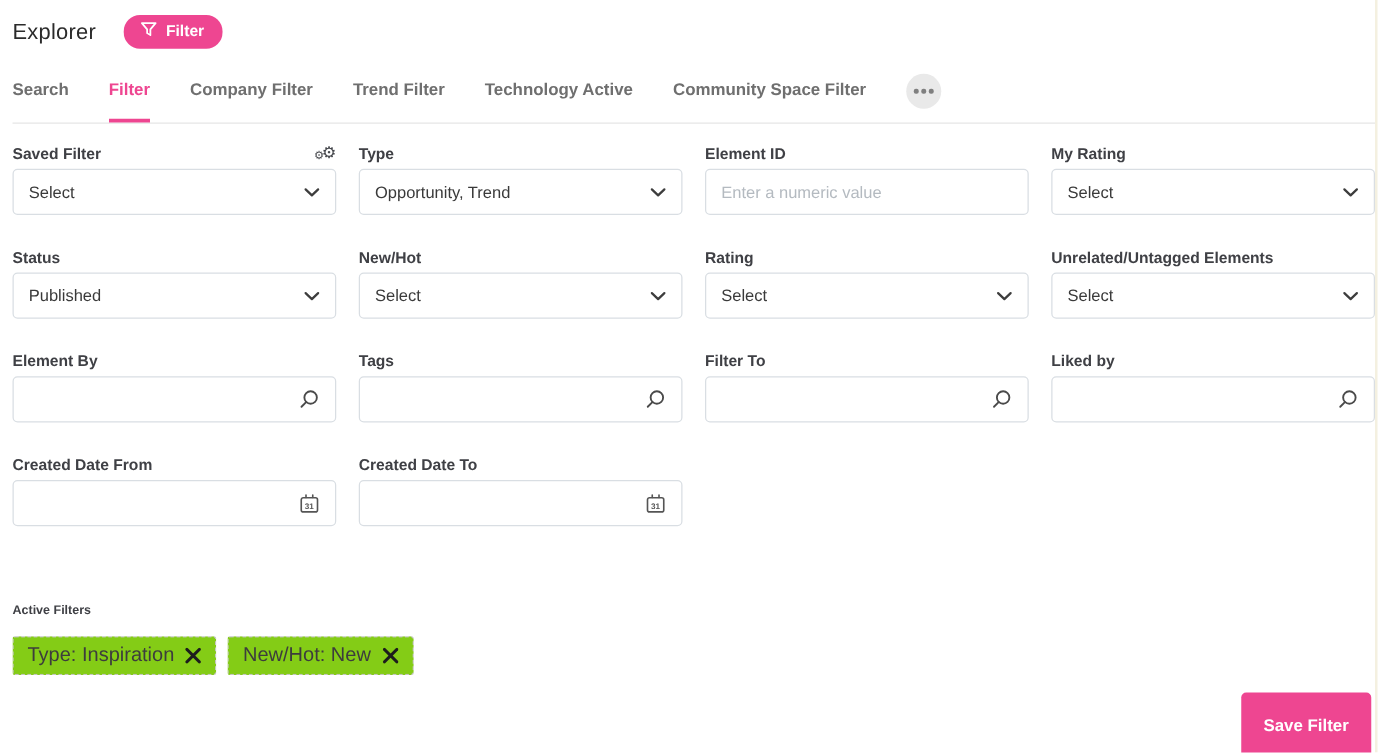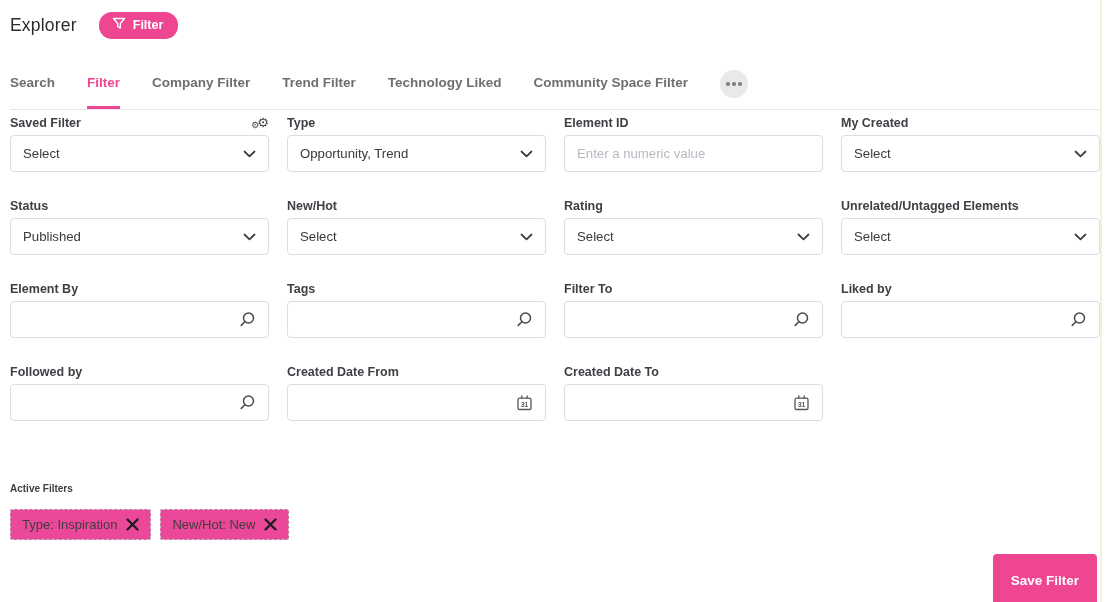--- a/index.html
+++ b/index.html
@@ -10,32 +10,32 @@
     background:#f4f0e0; }
 
   
   .header { display:flex; align-items:center; gap:22px; }
   .title { font-size:17.5px; font-weight:400; color:#2b2b2b; letter-spacing:.2px; }
   .badge { display:inline-flex; align-items:center; gap:7px; background:#ee4691;
     color:#fff; font-size:12.5px; font-weight:700; border-radius:13px;
     padding:5px 15px 6px 13px; border:none; cursor:pointer; }
 
   
-  .tabs { display:flex; align-items:flex-start; gap:32px; margin-top:36px;
+  .tabs { display:flex; align-items:flex-start; gap:32px; margin-top:25px;
     border-bottom:1px solid #e6e6e6; width:1090px; }
   .tab { background:none; border:none; font-family:inherit; font-size:13.5px;
     font-weight:600; color:#6f6f6f; padding:0 0 19px 0; cursor:pointer; }
   .tab.active { color:#ee4691; box-shadow: inset 0 -3px 0 #ee4691; }
   .more-btn { width:28px; height:28px; border-radius:50%; background:#e9e9e9;
     border:none; display:inline-flex; align-items:center; justify-content:center;
     gap:2.5px; margin-top:-5px; cursor:pointer; }
   .more-btn i { width:3.5px; height:3.5px; border-radius:50%; background:#7f7f7f; display:block; }
 
   
-  .grid { margin-top:4px; display:grid; grid-template-columns:repeat(4,259px);
+  .grid { margin-top:15px; display:grid; grid-template-columns:repeat(4,259px);
     column-gap:18px; row-gap:25px; }
   .cell {}
   .label-row { display:flex; align-items:flex-end; justify-content:space-between;
     height:16px; margin-bottom:5px; }
   .flabel { font-size:12.5px; font-weight:700; color:#3f4045; }
   .gears { line-height:1; color:#44464b; cursor:pointer; }
   .gear-s { font-family:"DejaVu Sans",sans-serif; font-size:9px; display:inline-block; transform:translateY(1px); }
   .gear-b { font-family:"DejaVu Sans",sans-serif; font-size:13px; display:inline-block; margin-left:-2px; }
   .control { height:37px; border:1px solid #d9dee3; border-radius:4px; background:#fff;
     display:flex; align-items:center; justify-content:space-between; padding:0 12px;
@@ -43,22 +43,22 @@
   .control .value { overflow:hidden; white-space:nowrap; }
   .bare { border:none; outline:none; flex:1; min-width:0; font-family:inherit;
     font-size:13.2px; color:#3a3a3a; background:transparent; padding:0; }
   .bare::placeholder { color:#b4bac0; }
   .icon-right { flex:0 0 auto; margin-left:8px; display:flex; align-items:center; }
 
   
   .af-title { margin-top:62px; font-size:10px; font-weight:700; color:#3f4045; }
   .chips { display:flex; gap:9px; margin-top:15px; }
   .chip { display:inline-flex; align-items:center; gap:9px; border:1px dashed #c6c6c6;
-    border-radius:2px; background:#ec4899; padding:0 11px; height:31px;
-    font-family:inherit; font-size:13px; color:#3d3d3d; cursor:default; }
+    border-radius:2px; background:#84cc16; padding:0 11px; height:31px;
+    font-family:inherit; font-size:16px; color:#3d3d3d; cursor:default; }
   .chip .x { display:flex; align-items:center; cursor:pointer; }
 
   
   .save-row { width:1087px; display:flex; justify-content:flex-end; margin-top:14px; }
   .save-btn { background:#ee4691; color:#fff; border:none; border-radius:4px;
     height:52px; padding:0 18px; font-family:inherit; font-size:13.5px;
     font-weight:700; cursor:pointer; }
 </style>
 </head>
 <body>
@@ -76,21 +76,21 @@
       </span>
       <span>Filter</span>
     </button>
   </div>
 
   <div class="tabs">
     <button class="tab">Search</button>
     <button class="tab active">Filter</button>
     <button class="tab">Company Filter</button>
     <button class="tab">Trend Filter</button>
-    <button class="tab">Technology Liked</button>
+    <button class="tab">Technology Active</button>
     <button class="tab">Community Space Filter</button>
     <button class="more-btn">
       <i></i>
         <i></i>
         <i></i>
     </button>
   </div>
 
   <div class="grid">
 
@@ -127,21 +127,21 @@
       <div class="label-row">
           <span class="flabel">Element ID</span>
         </div>
       <div class="control">
         <input class="bare" type="text" placeholder="Enter a numeric value" style="">
       </div>
     </div>
 
     <div class="cell">
       <div class="label-row">
-          <span class="flabel">My Created</span>
+          <span class="flabel">My Rating</span>
         </div>
       <div class="control">
         <span class="value">Select</span>
         <span class="icon-right">
             <svg width="13" height="8" viewBox="0 0 13 8">
               <polyline points="1.5,1.5 6.5,6.3 11.5,1.5" fill="none" stroke="#3d3d3d" stroke-width="1.8" stroke-linecap="round" stroke-linejoin="round"></polyline>
             </svg>
           </span>
       </div>
     </div>
@@ -255,34 +255,20 @@
         <input class="bare" type="text" style="">
         <span class="icon-right">
             <svg width="18" height="18" viewBox="0 0 18 18">
               <circle cx="10.5" cy="7" r="5" fill="none" stroke="#4a4a4a" stroke-width="1.5"></circle>
               <line x1="6.9" y1="10.7" x2="3.2" y2="14.4" stroke="#4a4a4a" stroke-width="1.5" stroke-linecap="round"></line>
             </svg>
           </span>
       </div>
     </div>
 
-    <div class="cell">
-      <div class="label-row">
-          <span class="flabel">Followed by</span>
-        </div>
-      <div class="control">
-        <input class="bare" type="text" style="">
-        <span class="icon-right">
-            <svg width="18" height="18" viewBox="0 0 18 18">
-              <circle cx="10.5" cy="7" r="5" fill="none" stroke="#4a4a4a" stroke-width="1.5"></circle>
-              <line x1="6.9" y1="10.7" x2="3.2" y2="14.4" stroke="#4a4a4a" stroke-width="1.5" stroke-linecap="round"></line>
-            </svg>
-          </span>
-      </div>
-    </div>
 
     <div class="cell">
       <div class="label-row">
           <span class="flabel">Created Date From</span>
         </div>
       <div class="control">
         <input class="bare" type="text" style="">
         <span class="icon-right">
             <svg width="17" height="16" viewBox="0 0 17 16">
               <rect x="2" y="3.2" width="13" height="11.3" rx="1.6" fill="none" stroke="#555555" stroke-width="1.3"></rect>

